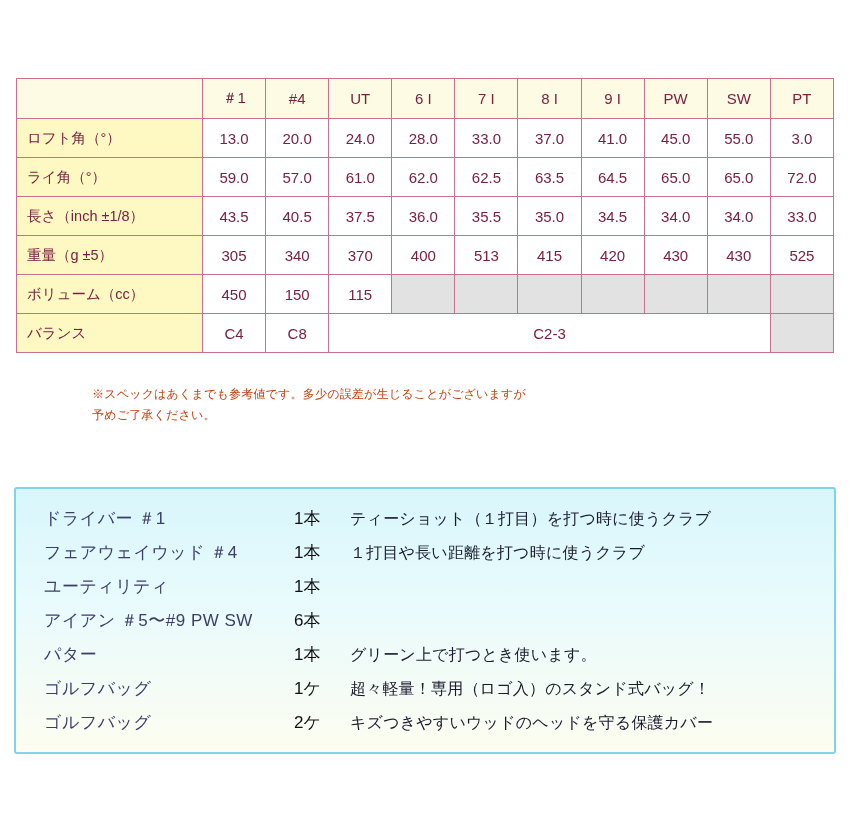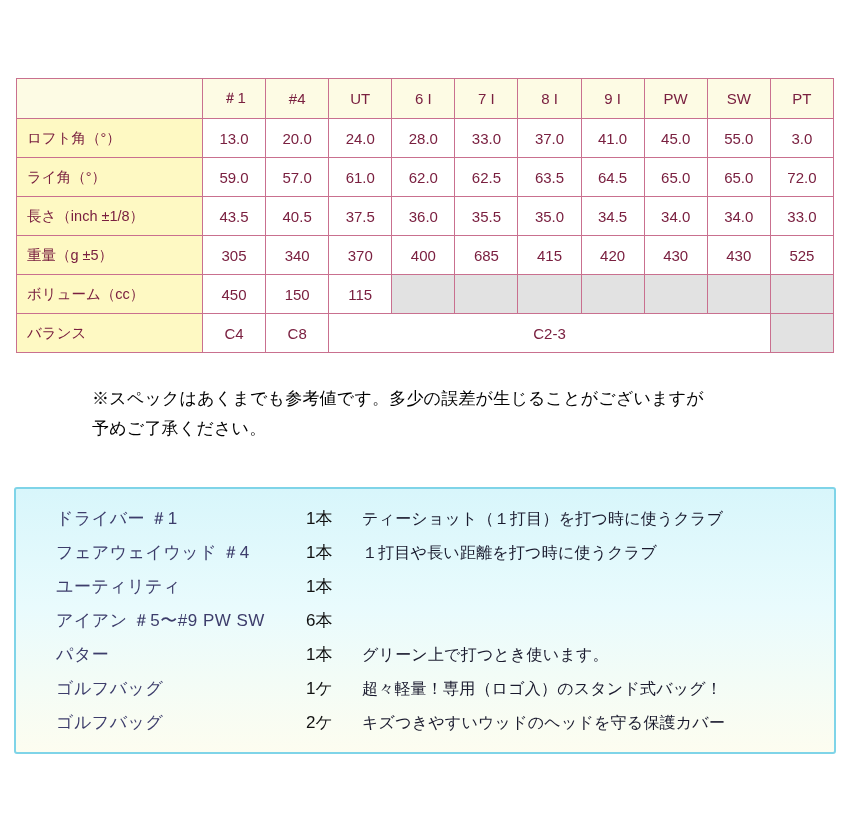--- a/index.html
+++ b/index.html
@@ -62,23 +62,23 @@
     font-size: 15px;
     color: #7a2040;
   }
 
   
   #note {
     position: absolute;
     left: 92px;
     top: 384px;
     width: 700px;
-    font-size: 17px;
+    font-size: 12px;
     line-height: 1.75;
-    color: #000000;
+    color: #c2410c;
     letter-spacing: 0.2px;
   }
   #note div { white-space: nowrap; }
 
   
   #contents-panel {
     position: absolute;
     left: 14px;
     top: 487px;
     width: 822px;
@@ -86,21 +86,21 @@
     box-sizing: border-box;
     border: 2px solid #7fd4e8;
     border-radius: 3px;
     background: linear-gradient(to bottom, #d8f6fb 0%, #e9fbfd 45%, #fdfdf0 100%);
     padding: 18px 0 0 0;
   }
   .content-row {
     display: flex;
     align-items: baseline;
     height: 34px;
-    padding-left: 40px;
+    padding-left: 28px;
   }
   .c-name {
     width: 250px;
     font-size: 17px;
     color: #3d3d6b;
     letter-spacing: 0.5px;
     white-space: nowrap;
   }
   .c-qty {
     width: 56px;
@@ -175,21 +175,21 @@
         <td>34.0</td>
         <td>34.0</td>
         <td>33.0</td>
       </tr>
       <tr>
         <td class="rowhead">重量（g ±5）</td>
         <td>305</td>
         <td>340</td>
         <td>370</td>
         <td>400</td>
-        <td>685</td>
+        <td>513</td>
         <td>415</td>
         <td>420</td>
         <td>430</td>
         <td>430</td>
         <td>525</td>
       </tr>
       <tr>
         <td class="rowhead">ボリューム（cc）</td>
         <td>450</td>
         <td>150</td>

